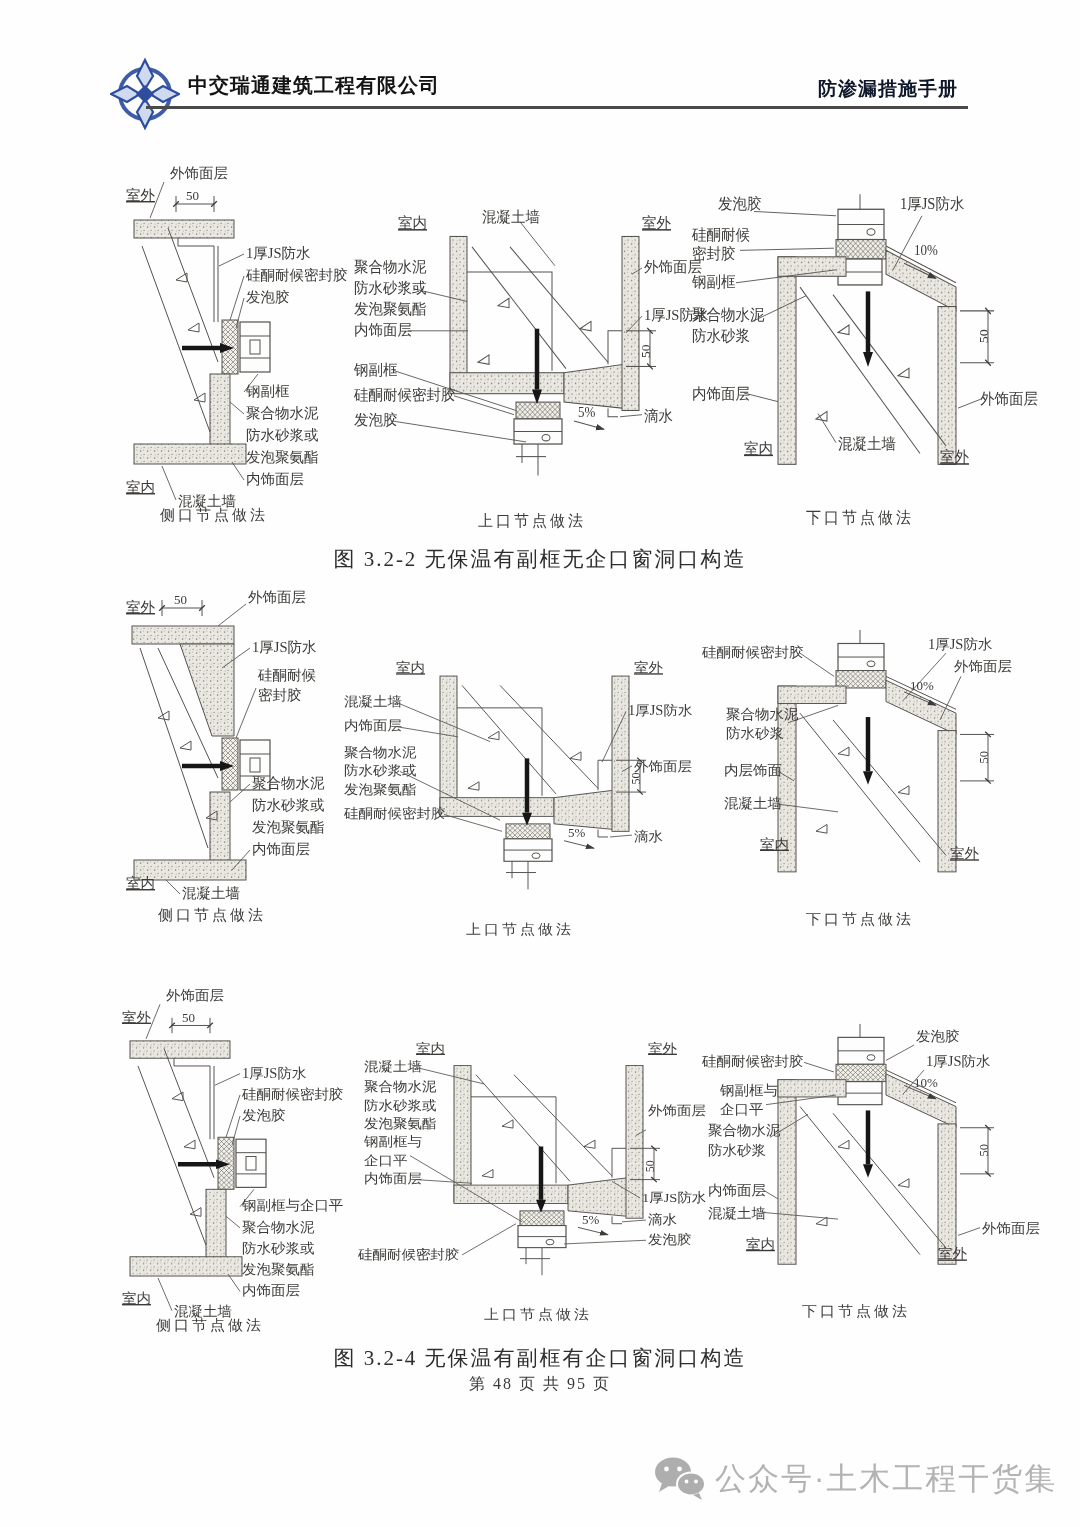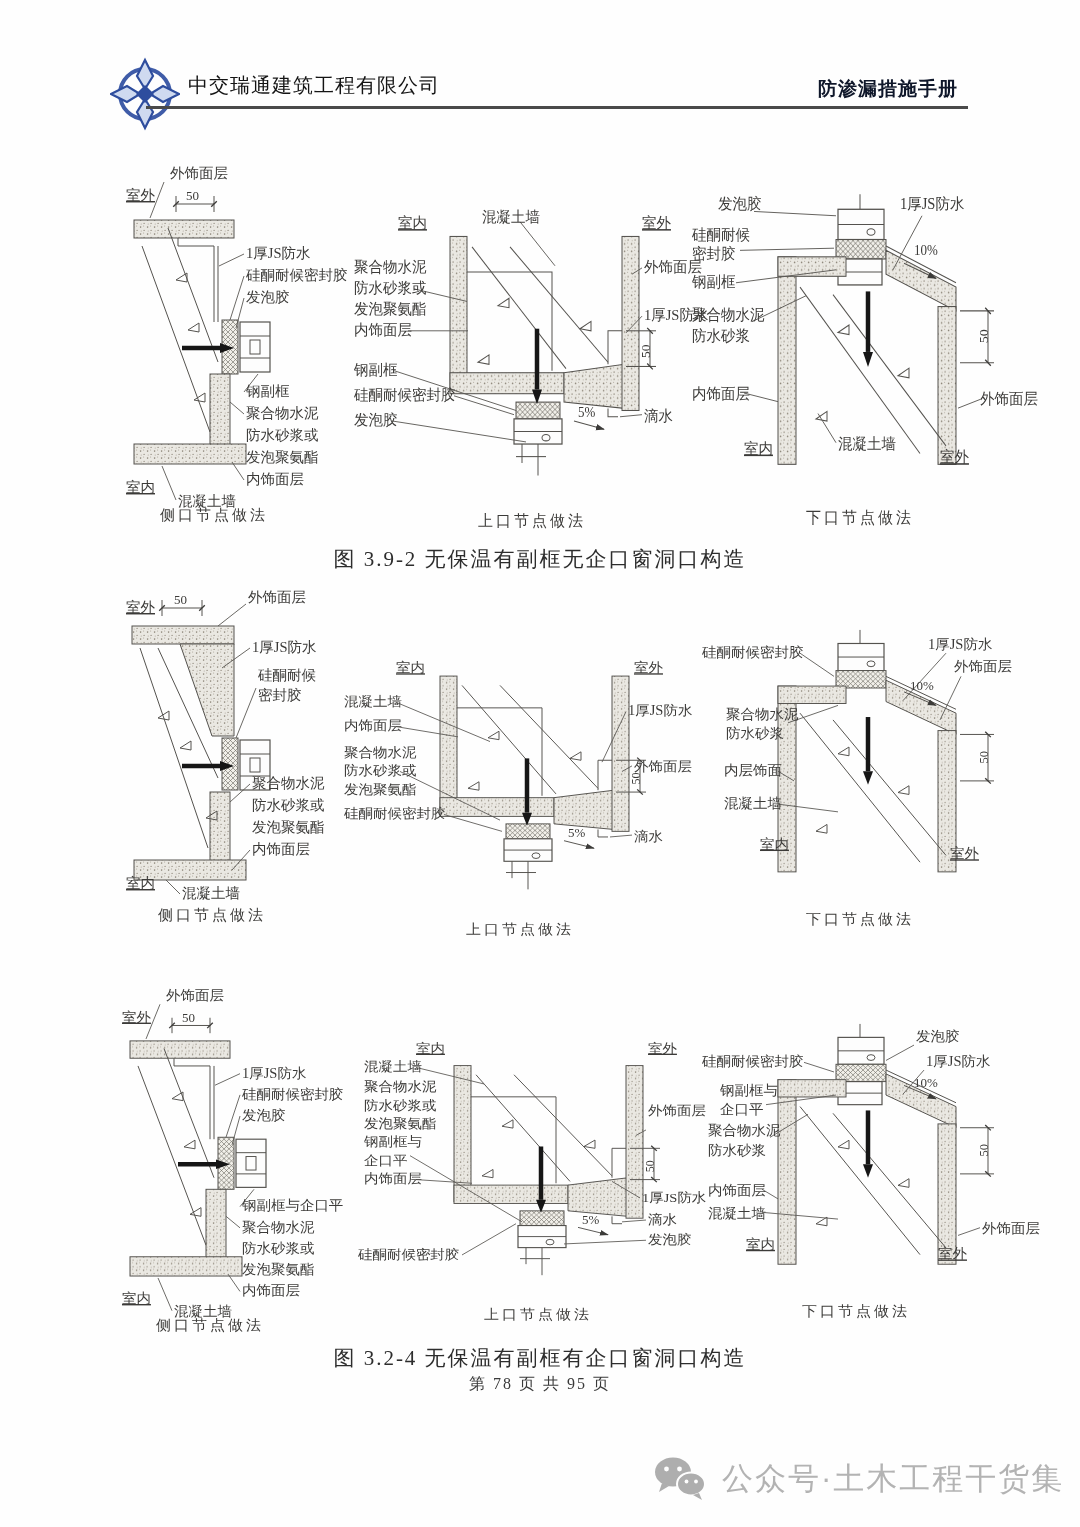--- a/index.html
+++ b/index.html
@@ -1,27 +1,27 @@
 <!DOCTYPE html>
 <html><head>
 <meta charset="utf-8">
 <style>
   html,body{margin:0;padding:0;background:#ffffff;}
   .page{position:relative;width:1080px;height:1527px;background:#fefefe;overflow:hidden;
         font-family:"Liberation Serif",serif;}
   
-  .hdr-company{position:absolute;left:188px;top:72px;font-size:20px;font-weight:normal;color:#141414;letter-spacing:1px;}
+  .hdr-company{position:absolute;left:188px;top:72px;font-size:20px;font-weight:bold;color:#141414;letter-spacing:1px;}
   .hdr-manual{position:absolute;left:818px;top:76px;font-size:19px;font-weight:bold;color:#0f172a;letter-spacing:1px;}
   .hdr-rule{position:absolute;left:146px;top:106px;width:822px;height:3px;background:#4a4a4a;}
   .logo{position:absolute;left:110px;top:56px;}
   
   .fig-caption{position:absolute;left:0;width:1080px;text-align:center;font-size:21px;color:#2d2d2d;letter-spacing:2px;}
   .page-footer{position:absolute;left:0;width:1080px;text-align:center;font-size:16px;color:#3a3a3a;letter-spacing:2px;}
   
-  .wm{position:absolute;left:652px;top:1456px;display:flex;align-items:center;gap:14px;color:#b3b3b3;
+  .wm{position:absolute;left:652px;top:1456px;display:flex;align-items:center;gap:7px;color:#b3b3b3;
       font-family:"Liberation Sans",sans-serif;font-size:31px;letter-spacing:2px;}
   
   svg.drawing{position:absolute;overflow:visible;}
   svg.drawing text{font-family:"Liberation Serif",serif;font-size:14.5px;fill:#3c3b39;}
   svg.drawing text.u{text-decoration:underline;}
   svg.drawing text.ttl{font-size:15px;letter-spacing:3px;}
   svg.drawing text.dim{font-size:13px;}
   .ln{fill:none;stroke:#54524e;stroke-width:1;}
   .ld{fill:none;stroke:#5a5854;stroke-width:0.9;}
   .cc{fill:url(#dots);stroke:#54524e;stroke-width:1;}
@@ -212,21 +212,21 @@
     <text x="4" y="138">防水砂浆</text>
     <text class="dim" transform="rotate(-90 296 134)" x="290" y="138">50</text>
     <text x="4" y="192">内饰面层</text>
     <text x="292" y="196">外饰面层</text>
     <text class="u" x="56" y="242">室内</text>
     <text x="150" y="238">混凝土墙</text>
     <text class="u" x="252" y="250">室外</text>
     <text class="ttl" x="118" y="306">下口节点做法</text>
   </svg>
 
-  <div class="fig-caption" style="top:545px">图 3.9-2 无保温有副框无企口窗洞口构造</div>
+  <div class="fig-caption" style="top:545px">图 3.2-2 无保温有副框无企口窗洞口构造</div>
 
   <svg class="drawing" style="left:118px;top:588px" width="252" height="335" viewBox="0 0 252 335" preserveAspectRatio="none">
     <rect class="cc" x="14" y="38" width="102" height="18"></rect>
     <polygon class="cc" points="62,56 116,56 116,148 94,148"></polygon>
     <rect class="xh" x="104" y="150" width="16" height="52"></rect>
     <rect class="wf" x="122" y="152" width="30" height="50"></rect>
     <line class="ln" x1="122" y1="166" x2="152" y2="166"></line>
     <line class="ln" x1="122" y1="188" x2="152" y2="188"></line>
     <rect class="ln" x="132" y="170" width="10" height="14"></rect>
     <rect class="cc" x="92" y="204" width="20" height="70"></rect>
@@ -496,21 +496,21 @@
     <text class="dim" transform="rotate(-90 296 134)" x="290" y="138">50</text>
     <text x="20" y="180">内饰面层</text>
     <text x="20" y="204">混凝土墙</text>
     <text class="u" x="58" y="236">室内</text>
     <text class="u" x="250" y="246">室外</text>
     <text x="294" y="220">外饰面层</text>
     <text class="ttl" x="114" y="306">下口节点做法</text>
   </svg>
 
   <div class="fig-caption" style="top:1344px">图 3.2-4 无保温有副框有企口窗洞口构造</div>
-  <div class="page-footer" style="top:1374px">第 78 页 共 95 页</div>
+  <div class="page-footer" style="top:1374px">第 48 页 共 95 页</div>
 
   <div class="wm">
     <svg width="56" height="46" viewBox="0 0 56 46">
       <ellipse cx="21" cy="16" rx="18" ry="14.5" fill="#aeaeae"></ellipse>
       <path d="M10,27 L7,36 L17,30 Z" fill="#aeaeae"></path>
       <circle cx="14.5" cy="13" r="2.4" fill="#fefefe"></circle>
       <circle cx="27.5" cy="13" r="2.4" fill="#fefefe"></circle>
       <ellipse cx="39" cy="28" rx="14" ry="11.5" fill="#aeaeae" stroke="#fefefe" stroke-width="2"></ellipse>
       <path d="M47,37 L50,44 L41,39 Z" fill="#aeaeae"></path>
       <circle cx="34.5" cy="25.5" r="1.9" fill="#fefefe"></circle>

